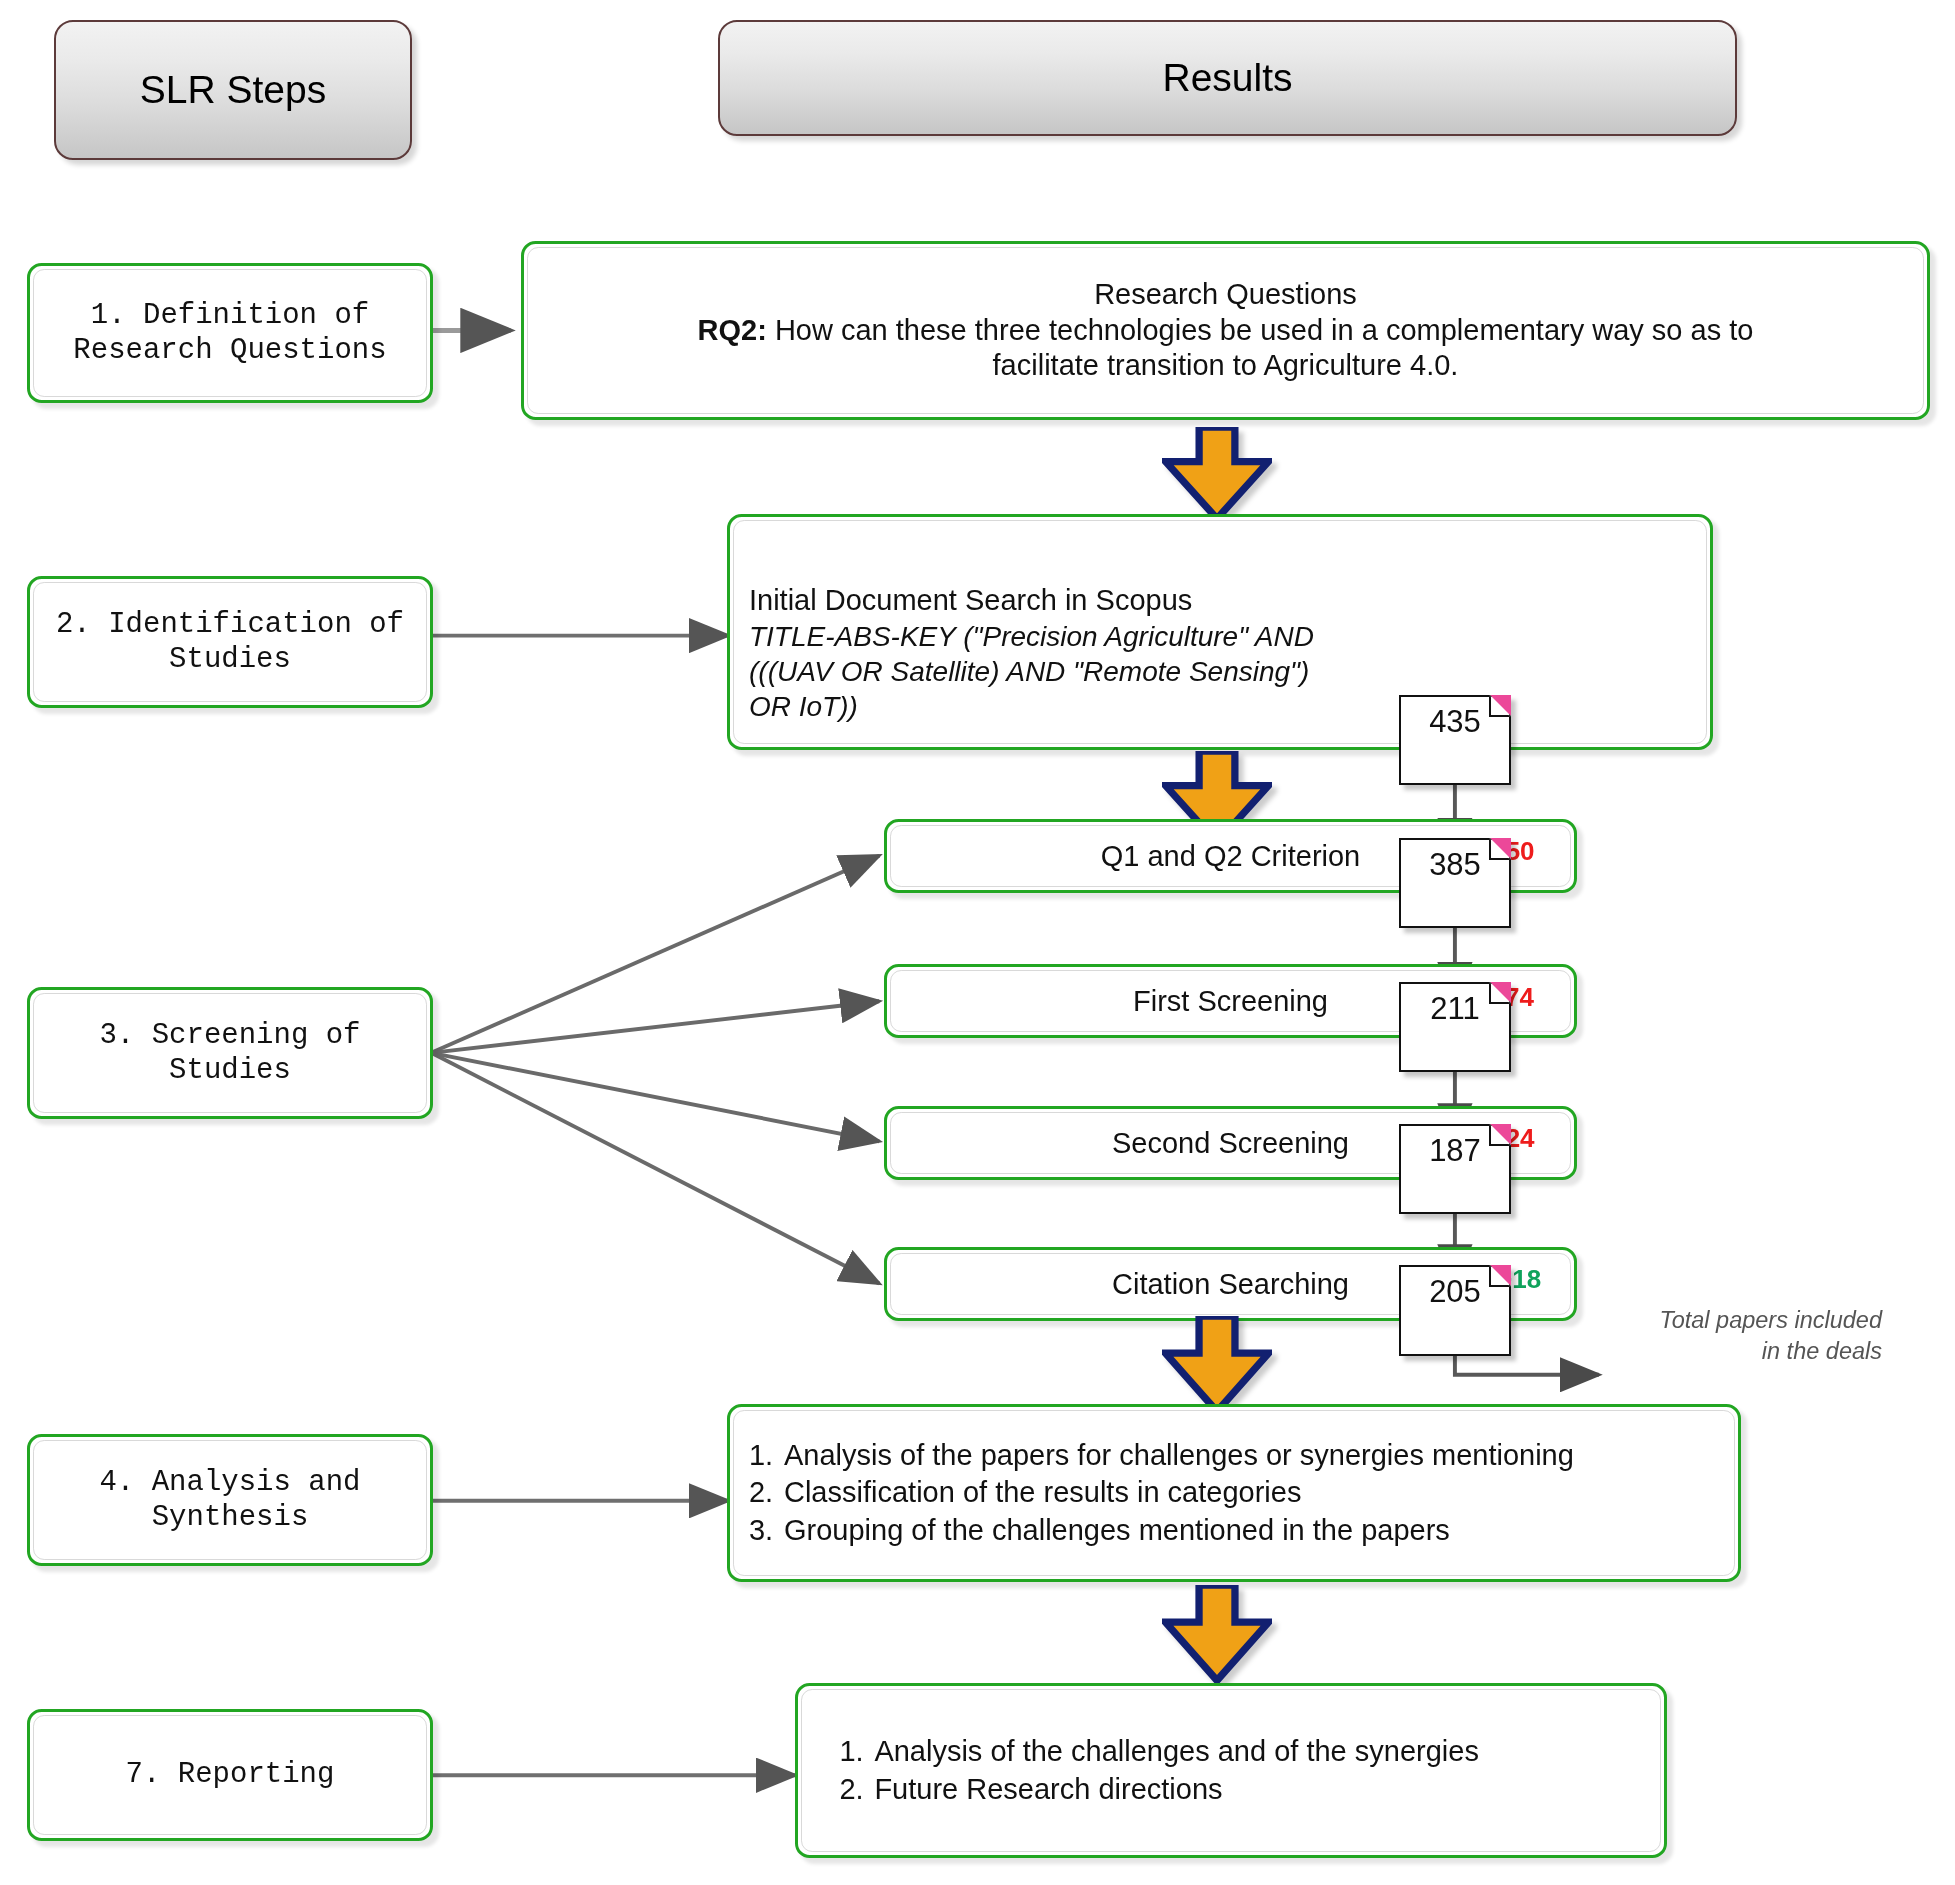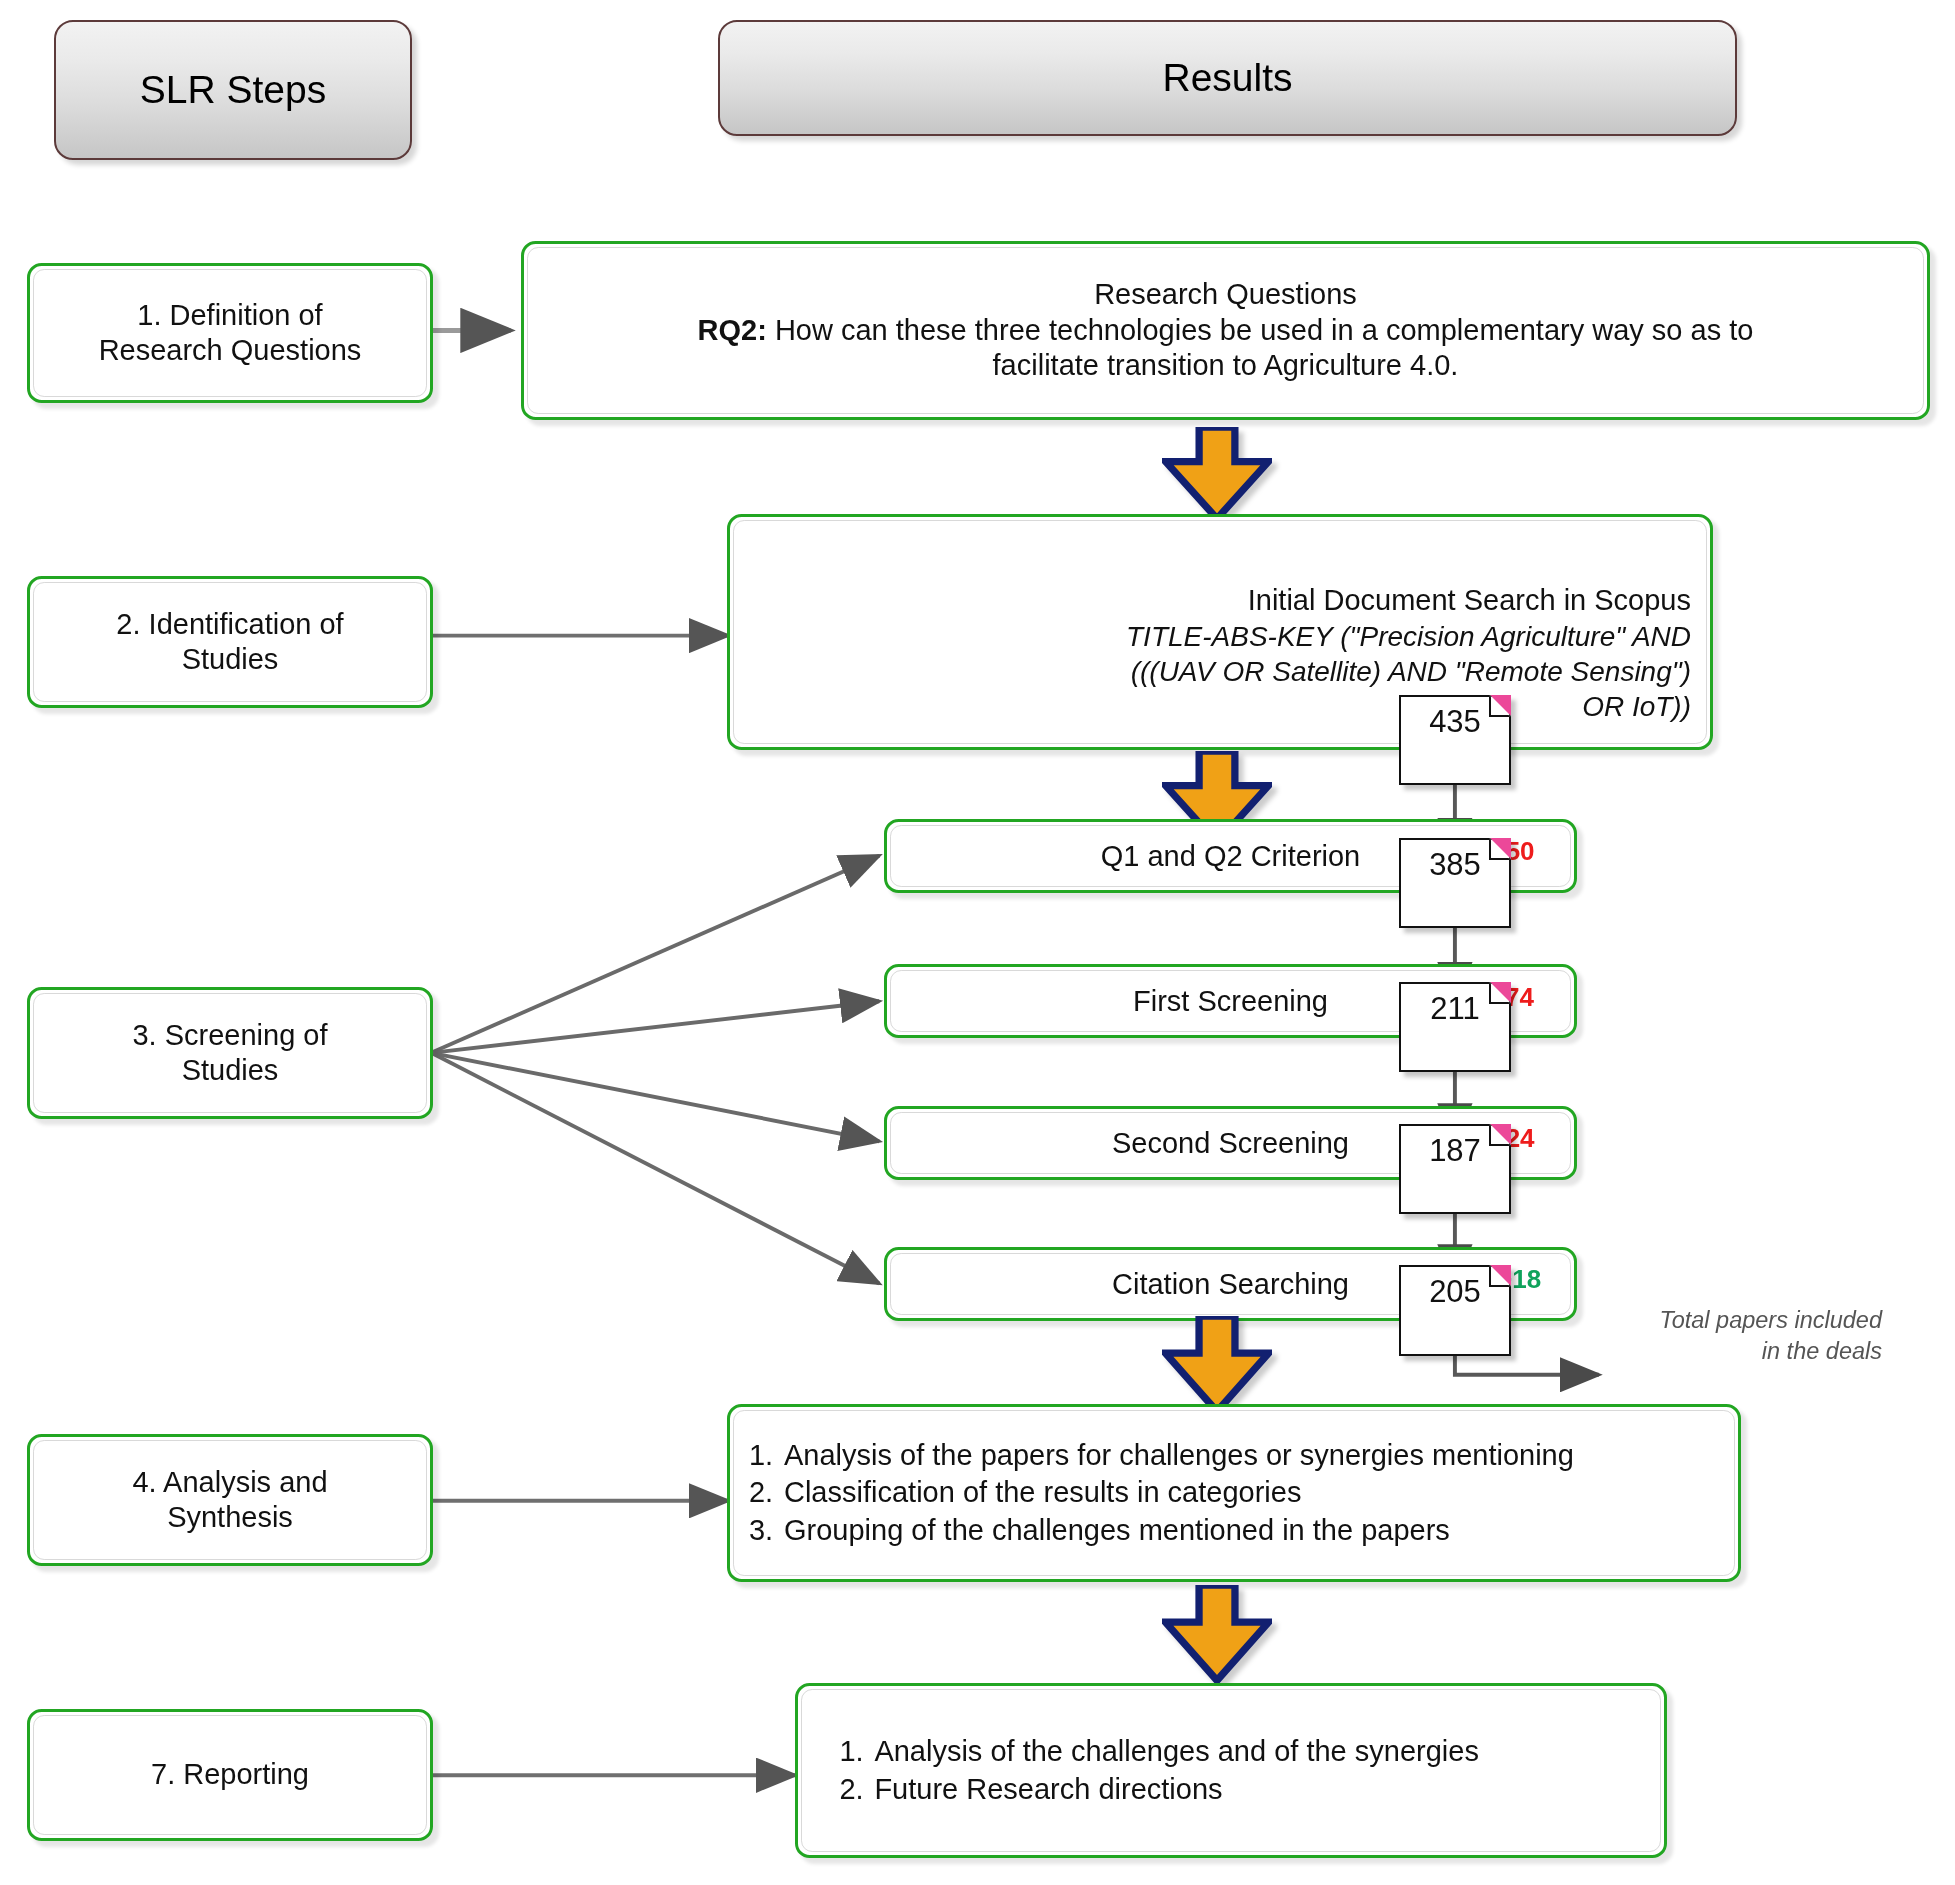--- a/index.html
+++ b/index.html
@@ -34,38 +34,38 @@
   }
   .gbox .inner {
     position: absolute;
     left: 3.4px; right: 3.4px; top: 3.4px; bottom: 3.4px;
     border: 1.7px solid #d9d9d9;
     border-radius: 11.2px;
     background: #fff;
     display: flex; align-items: center; justify-content: center;
     padding: 5.6px 14.6px;
   }
-  .gbox.left .inner { flex-direction: column; }
+  .gbox.left .inner { flex-direction: column; font-family: Liberation Mono, monospace; }
 
   .step-label {
     font-size: 29px;
     color: #111;
     text-align: center;
     line-height: 1.22;
     font-weight: 400;
   }
 
   
   .rq-wrap { width: 100%; text-align:center; color:#111; }
   .rq-title { font-size: 29px; line-height: 1.24; }
   .rq-line  { font-size: 29px; line-height: 1.24; white-space: nowrap; }
   .rq-line b { font-weight: 700; }
 
   
-  .scopus-wrap { width:100%; text-align:right; color:#111;margin-top:43px; }
+  .scopus-wrap { width:100%; text-align:left; color:#111;margin-top:43px; }
   .scopus-title { font-size: 29px; line-height:1.26; font-weight:400; }
   .scopus-q { font-size: 28px; font-style: italic; line-height:1.26; }
 
   
   .bar-text {
     font-size: 29px; color:#111; text-align:center; width:100%;
   }
   .delta {
     position: absolute;
     font-size: 26px;

